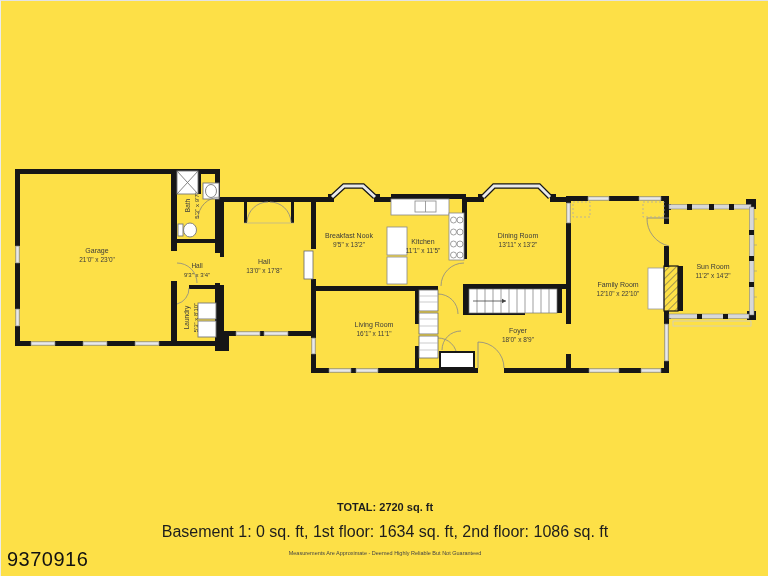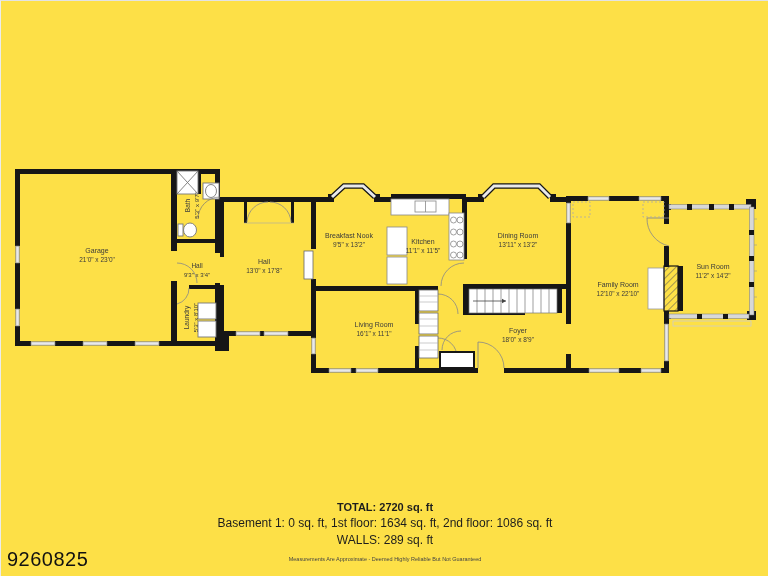--- a/index.html
+++ b/index.html
@@ -7,21 +7,21 @@
         font-family:Liberation Sans, sans-serif;border-top:1px solid #e3e3e3;border-left:1px solid #ececec;}
   svg{position:absolute;left:0;top:0;}
   .room-label{position:absolute;text-align:center;color:#3a3a3a;line-height:8.5px;pointer-events:none;}
   .room-label .rn{font-size:7px;}
   .room-label .rd{font-size:6.5px;}
   .room-label.small .rn{font-size:6.5px;}
   .room-label.small .rd{font-size:6px;}
   .vert{transform:rotate(-90deg);transform-origin:center center;}
   .summary{position:absolute;left:0;top:500px;width:768px;text-align:center;color:#1d1d1d;}
   .summary .total{font-size:11px;font-weight:bold;margin-bottom:2px;}
-  .summary .line{font-size:12px;margin-top:3px;}
+  .summary .line{font-size:16px;margin-top:10px;}
   .summary .disclaimer{font-size:5.5px;color:#444;margin-top:9px;}
   .plan-id{position:absolute;left:6px;top:547px;font-size:20px;color:#111;letter-spacing:0.5px;}
 </style>
 </head>
 <body>
 
 <div class="page">
 
 <svg width="768" height="576" viewBox="0 0 768 576">
   <defs>
@@ -313,19 +313,18 @@
   <div class="rd">12'10" x 22'10"</div>
 </div>
 <div class="room-label" style="left:662px;top:262px;width:100px;">
   <div class="rn">Sun Room</div>
   <div class="rd">11'2" x 14'2"</div>
 </div>
 
 <div class="summary">
   <div class="total">TOTAL: 2720 sq. ft</div>
   <div class="line">Basement 1: 0 sq. ft, 1st floor: 1634 sq. ft, 2nd floor: 1086 sq. ft</div>
-  <div class="line">WALLS: 289 sq. ft</div>
   <div class="disclaimer">Measurements Are Approximate - Deemed Highly Reliable But Not Guaranteed</div>
 </div>
 
-<div class="plan-id">9260825</div>
+<div class="plan-id">9370916</div>
 
 </div>
 
 </body></html>

